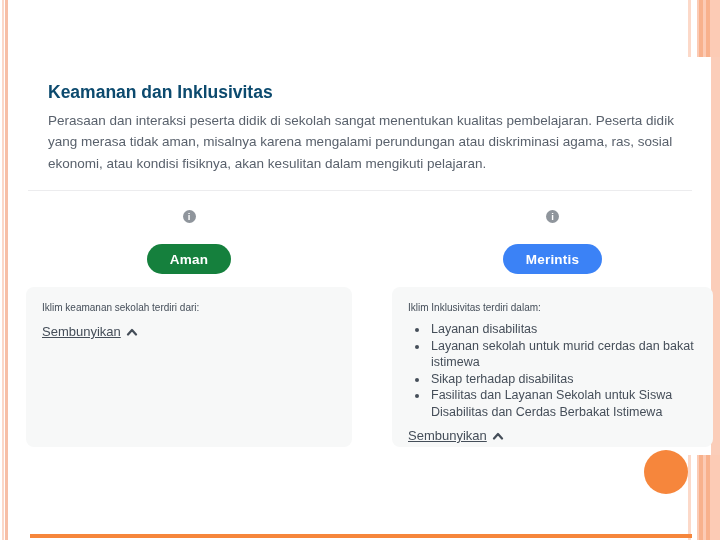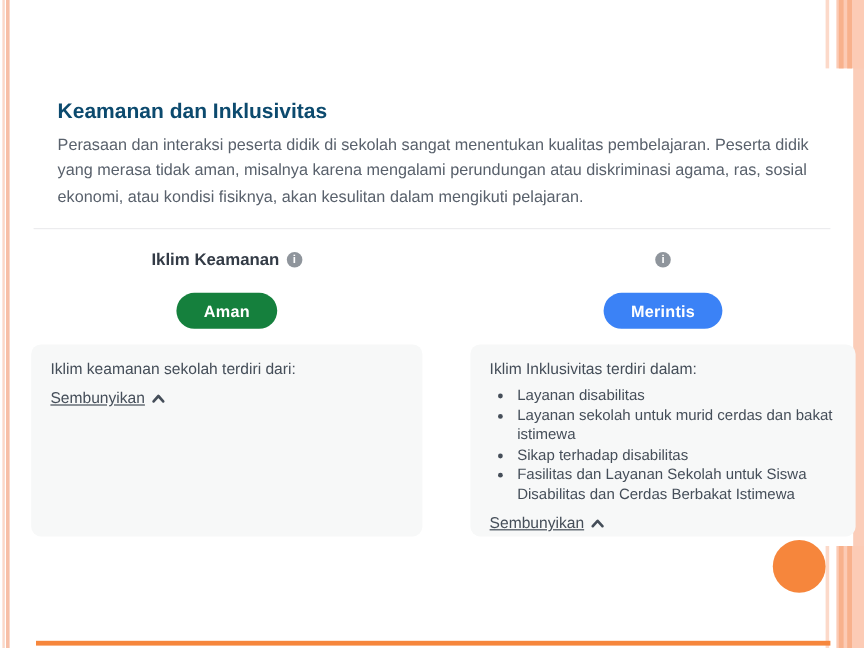--- a/index.html
+++ b/index.html
@@ -35,21 +35,21 @@
   .info-icon{display:inline-block;width:13px;height:13px;border-radius:50%;background:#8f959c;
              color:#ffffff;font-size:9.5px;line-height:13px;font-weight:bold;text-align:center;cursor:pointer;}
   .badge-row{margin-top:18px;height:30px;display:flex;justify-content:center;}
   .badge{display:inline-flex;align-items:center;justify-content:center;height:30px;border-radius:15px;
          padding:0 23px;color:#ffffff;font-size:13.5px;font-weight:bold;letter-spacing:.2px;}
   .badge-green{background:#15803d;}
   .badge-orange{background:#3b82f6;}
 
   .detail-card{margin-top:13px;height:160px;box-sizing:border-box;background:#f7f8f8;border-radius:8px;
                padding:13px 16px 10px 16px;text-align:left;color:#454e59;}
-  .detail-intro{font-size:13px;line-height:16px;margin:0;}
+  .detail-intro{font-size:10px;line-height:16px;margin:0;}
   .detail-list{margin:5px 0 0 0;padding-left:21px;font-size:12.5px;line-height:16.5px;}
   .detail-list li{margin:0;padding-left:2px;}
   .toggle-link{display:inline-flex;align-items:center;gap:5px;margin-top:8px;font-size:13px;color:#454e59;
                text-decoration:underline;cursor:pointer;}
   .chevron-up{display:inline-block;}
 </style>
 </head>
 <body>
 
 <div class="slide">
@@ -71,21 +71,20 @@
   </div>
   <div class="accent-circle"></div>
   <div class="accent-bar"></div>
 
   <h1 class="section-title">Keamanan dan Inklusivitas</h1>
   <p class="section-desc">Perasaan dan interaksi peserta didik di sekolah sangat menentukan kualitas pembelajaran. Peserta didik yang merasa tidak aman, misalnya karena mengalami perundungan atau diskriminasi agama, ras, sosial ekonomi, atau kondisi fisiknya, akan kesulitan dalam mengikuti pelajaran.</p>
   <div class="divider"></div>
 
   <div class="col col-keamanan">
     <div class="ind-header">
-      <span>Iklim Keamanan</span>
       <span class="info-icon">i</span>
     </div>
     <div class="badge-row">
       <span class="badge badge-green">Aman</span>
     </div>
     <div class="detail-card">
       <p class="detail-intro">Iklim keamanan sekolah terdiri dari:</p>
       <span class="toggle-link">
         <span>Sembunyikan</span>
         <svg class="chevron-up" width="12" height="8" viewBox="0 0 12 8">

